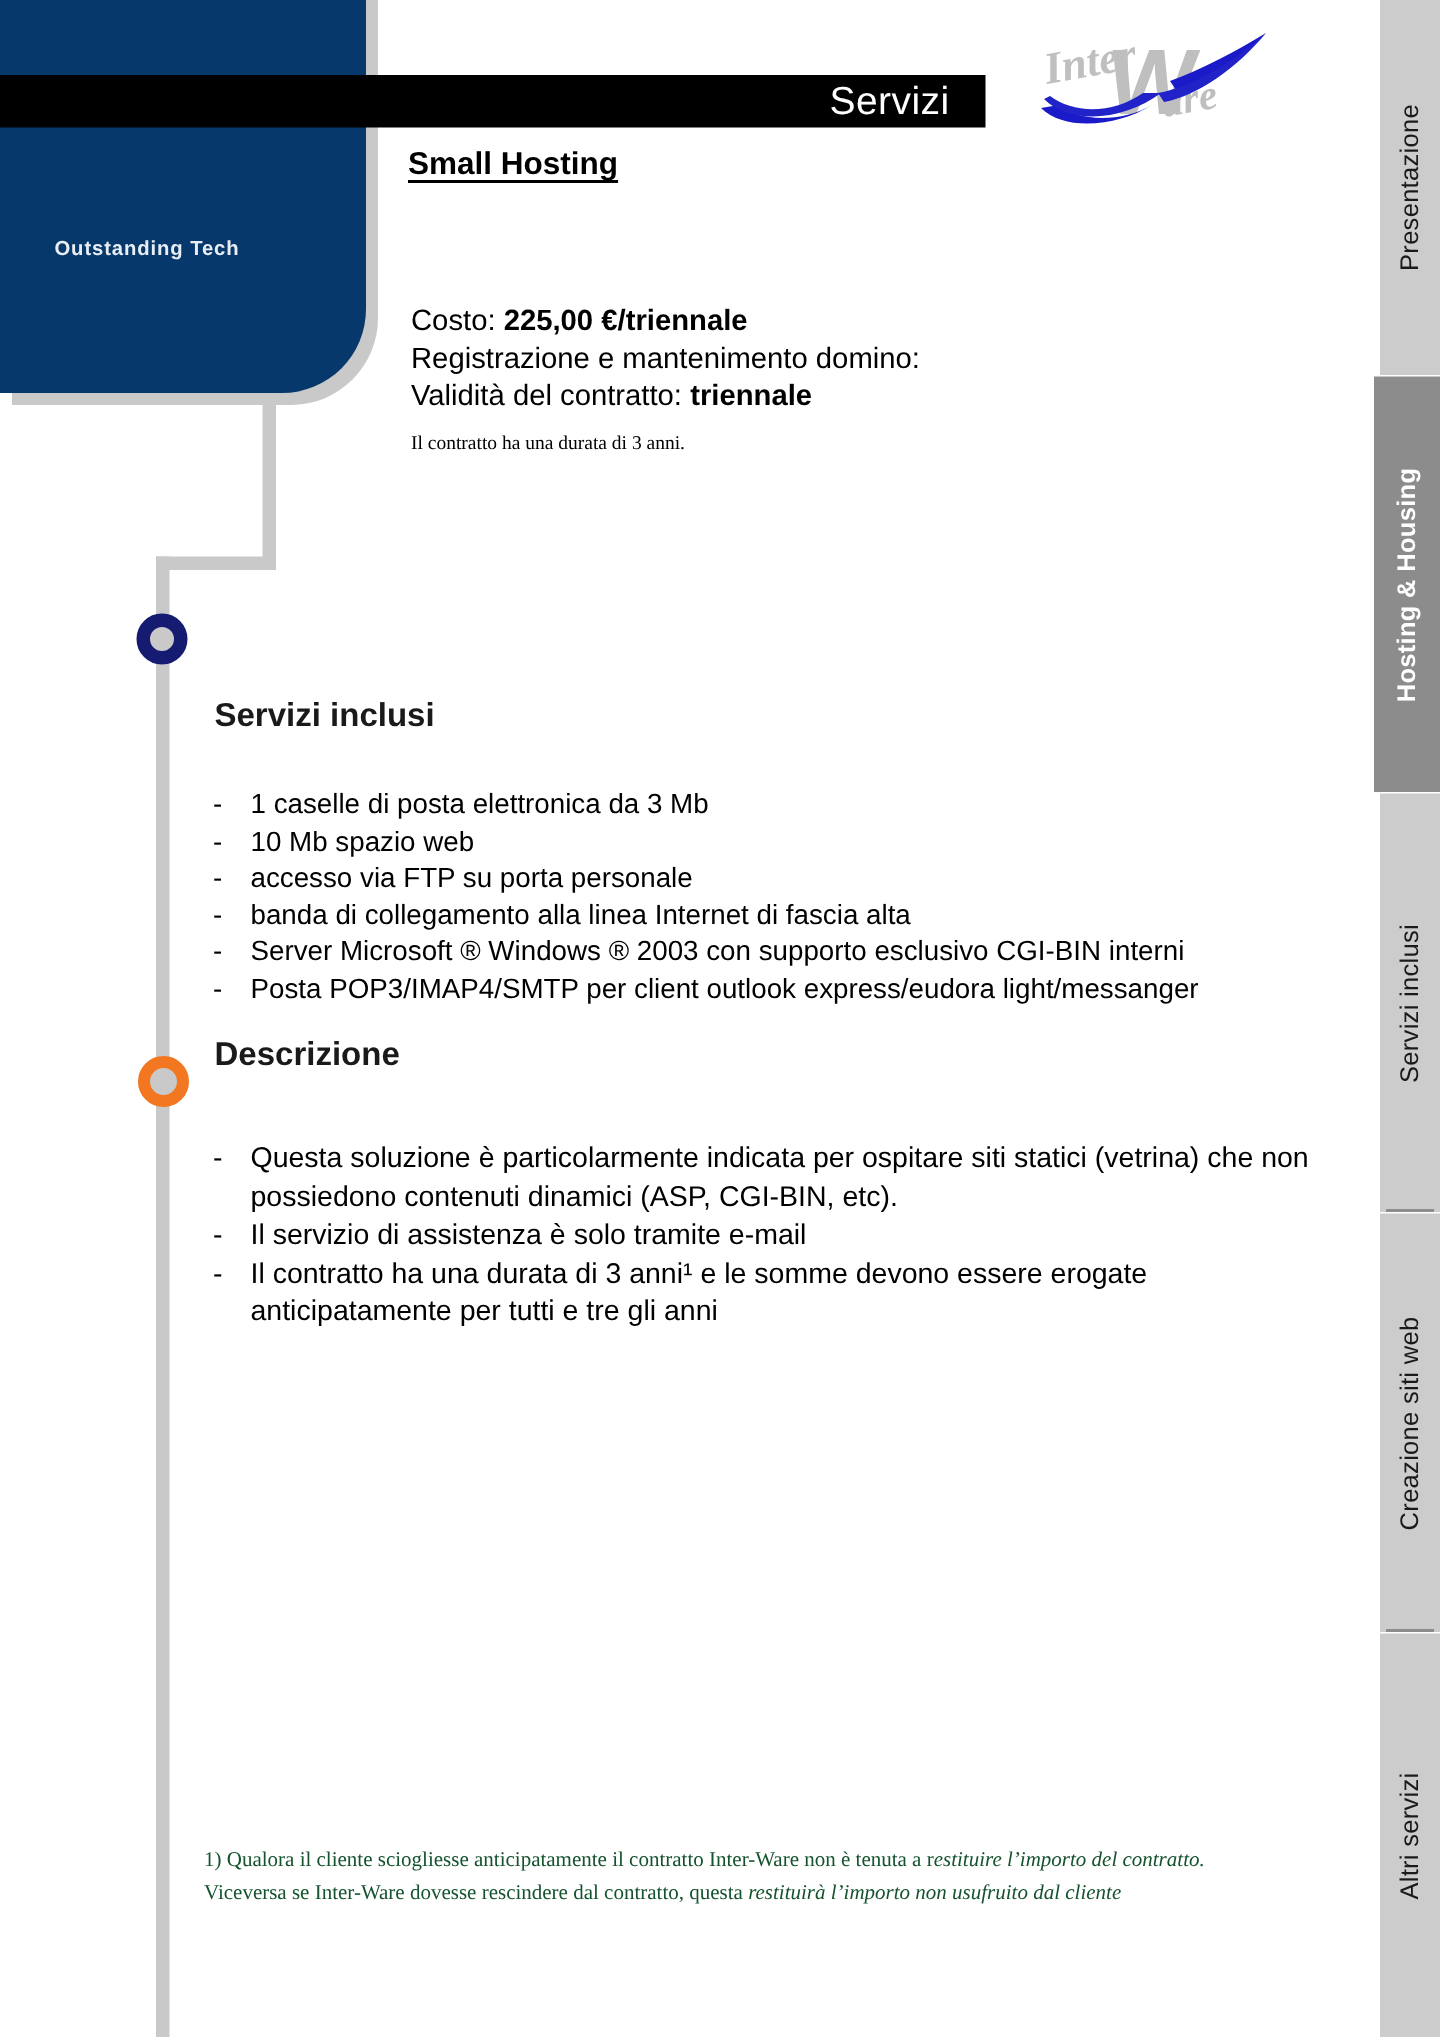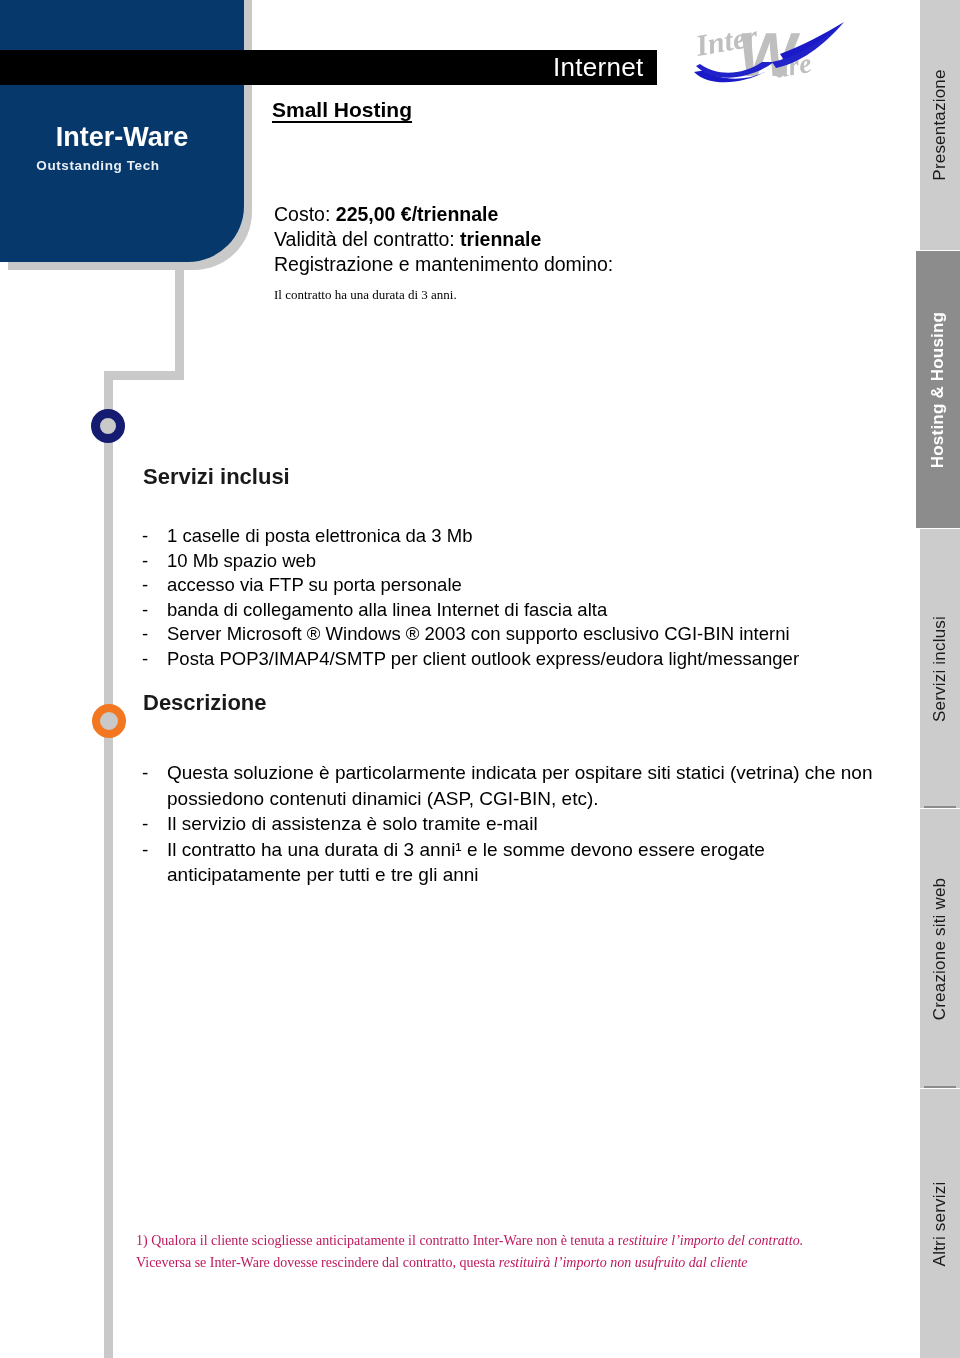--- a/index.html
+++ b/index.html
@@ -181,21 +181,21 @@
 
   
   .footnote {
     position: absolute;
     left: 136px;
     top: 1230px;
     width: 740px;
     font-family: "Liberation Serif", serif;
     font-size: 14px;
     line-height: 22px;
-    color: #be185d;
+    color: #14532d;
   }
   .footnote i { font-style: italic; }
 
   
   .sidebar {
     position: absolute;
     left: 920px;
     top: 0;
     width: 40px;
     height: 1358px;
@@ -233,26 +233,25 @@
     background: #8c8c8c;
   }
 </style>
 </head>
 <body>
 
 <div id="page">
 
   <div class="brand-shadow"></div>
   <div class="brand-panel">
-    <div class="brand-name">Inter-Ware</div>
     <div class="brand-tag">Outstanding Tech</div>
   </div>
 
   <div class="black-band"></div>
-  <div class="band-label">Internet</div>
+  <div class="band-label">Servizi</div>
 
   <div class="logo-mark">
     <svg viewBox="0 0 176 92" width="176" height="92" xmlns="http://www.w3.org/2000/svg">
 
       <g fill="#bfbfbf" font-family="'Liberation Serif', serif" font-style="italic" font-weight="bold">
         <text x="14" y="52" font-size="30" transform="rotate(-10 14 52)">Inter</text>
         <text x="92" y="74" font-size="28" transform="rotate(-10 92 74)">are</text>
       </g>
 
       <text x="62" y="72" fill="#bfbfbf" font-family="'Liberation Sans', sans-serif" font-weight="bold" font-size="62" transform="skewX(-8)">W</text>
@@ -265,25 +264,25 @@
     </svg>
   </div>
 
   <div class="slide-title">Small Hosting</div>
 
   <div class="meta-block">
     <div>
       <span>Costo:</span>
       <b>225,00 €/triennale</b>
     </div>
+    <div>Registrazione e mantenimento domino:</div>
     <div>
       <span>Validità del contratto:</span>
       <b>triennale</b>
     </div>
-    <div>Registrazione e mantenimento domino:</div>
   </div>
   <div class="note-small">Il contratto ha una durata di 3 anni.</div>
 
   <div class="rail rail-v1"></div>
   <div class="rail rail-h1"></div>
   <div class="rail rail-v2"></div>
 
   <div class="marker marker-blue"></div>
   <div class="section-heading heading-servizi">Servizi inclusi</div>
   <div class="bullets bullets-servizi">

